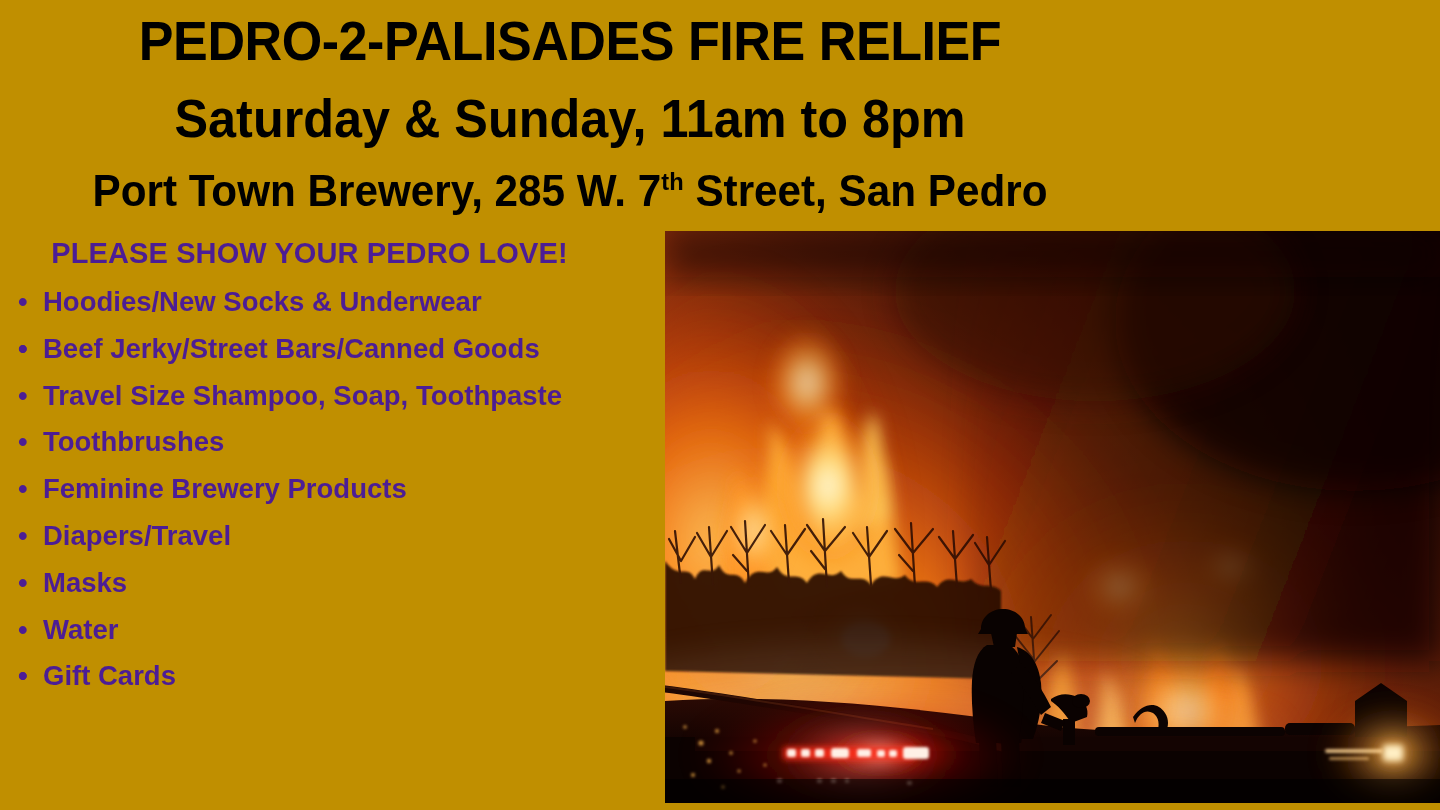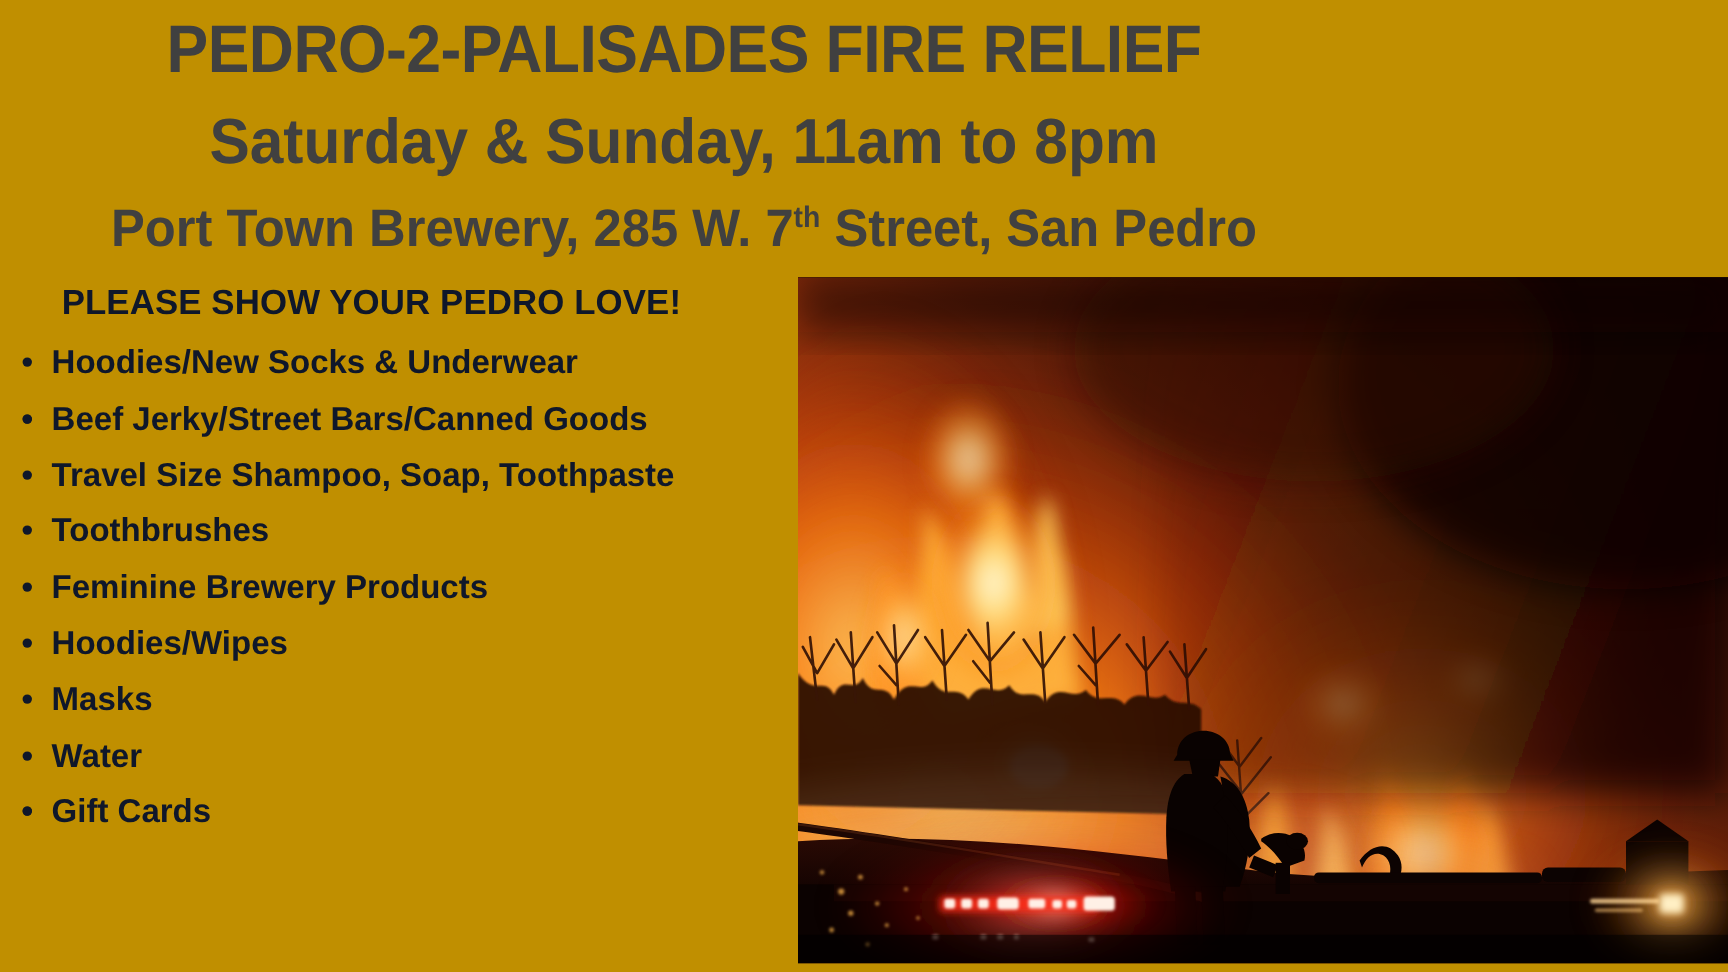--- a/index.html
+++ b/index.html
@@ -15,21 +15,21 @@
     width:1440px; height:810px;
     background:#C08F00;
     overflow:hidden;
   }
 
   
   .header {
     position:absolute;
     top:0; left:0; width:1140px; height:231px;
     text-align:center;
-    color:#404040;
+    color:#000000;
   }
   .hdr-line1 {
     font-size:56px;
     font-weight:bold;
     letter-spacing:-0.5px;
     line-height:1;
     padding-top:13px;
     transform:scaleX(0.93);
     transform-origin:center top;
     white-space:nowrap;
@@ -56,21 +56,21 @@
     font-size:0.56em;
     vertical-align:super;
     line-height:0;
   }
 
   
   .left-col {
     position:absolute;
     top:231px; left:0;
     width:641px; height:579px;
-    color:#0f172a;
+    color:#4c1d95;
   }
   .call-to-action {
     font-size:29px;
     font-weight:bold;
     text-align:center;
     padding-top:6px;
     padding-right:22px;
     letter-spacing:0.1px;
     white-space:nowrap;
   }
@@ -130,21 +130,21 @@
 
   <div class="left-col">
     <div class="call-to-action">PLEASE SHOW YOUR PEDRO LOVE!</div>
     <ul class="needs-list" id="needs-list">
         <li><span class="bullet">•</span><span>Hoodies/New Socks &amp; Underwear</span></li>
         <li><span class="bullet">•</span></li>
         <li><span class="bullet">•</span><span>Beef Jerky/Street Bars/Canned Goods</span></li>
         <li><span class="bullet">•</span><span>Travel Size Shampoo, Soap, Toothpaste</span></li>
         <li><span class="bullet">•</span><span>Toothbrushes</span></li>
         <li><span class="bullet">•</span><span>Feminine Brewery Products</span></li>
-        <li><span class="bullet">•</span><span>Hoodies/Wipes</span></li>
+        <li><span class="bullet">•</span><span>Diapers/Travel</span></li>
         <li><span class="bullet">•</span><span>Masks</span></li>
         <li><span class="bullet">•</span><span>Water</span></li>
         <li><span class="bullet">•</span></li>
         <li><span class="bullet">•</span><span>Gift Cards</span></li>
       </ul>
   </div>
 
   <div class="photo">
     <svg viewBox="0 0 775 572" preserveAspectRatio="none">
       <defs>

